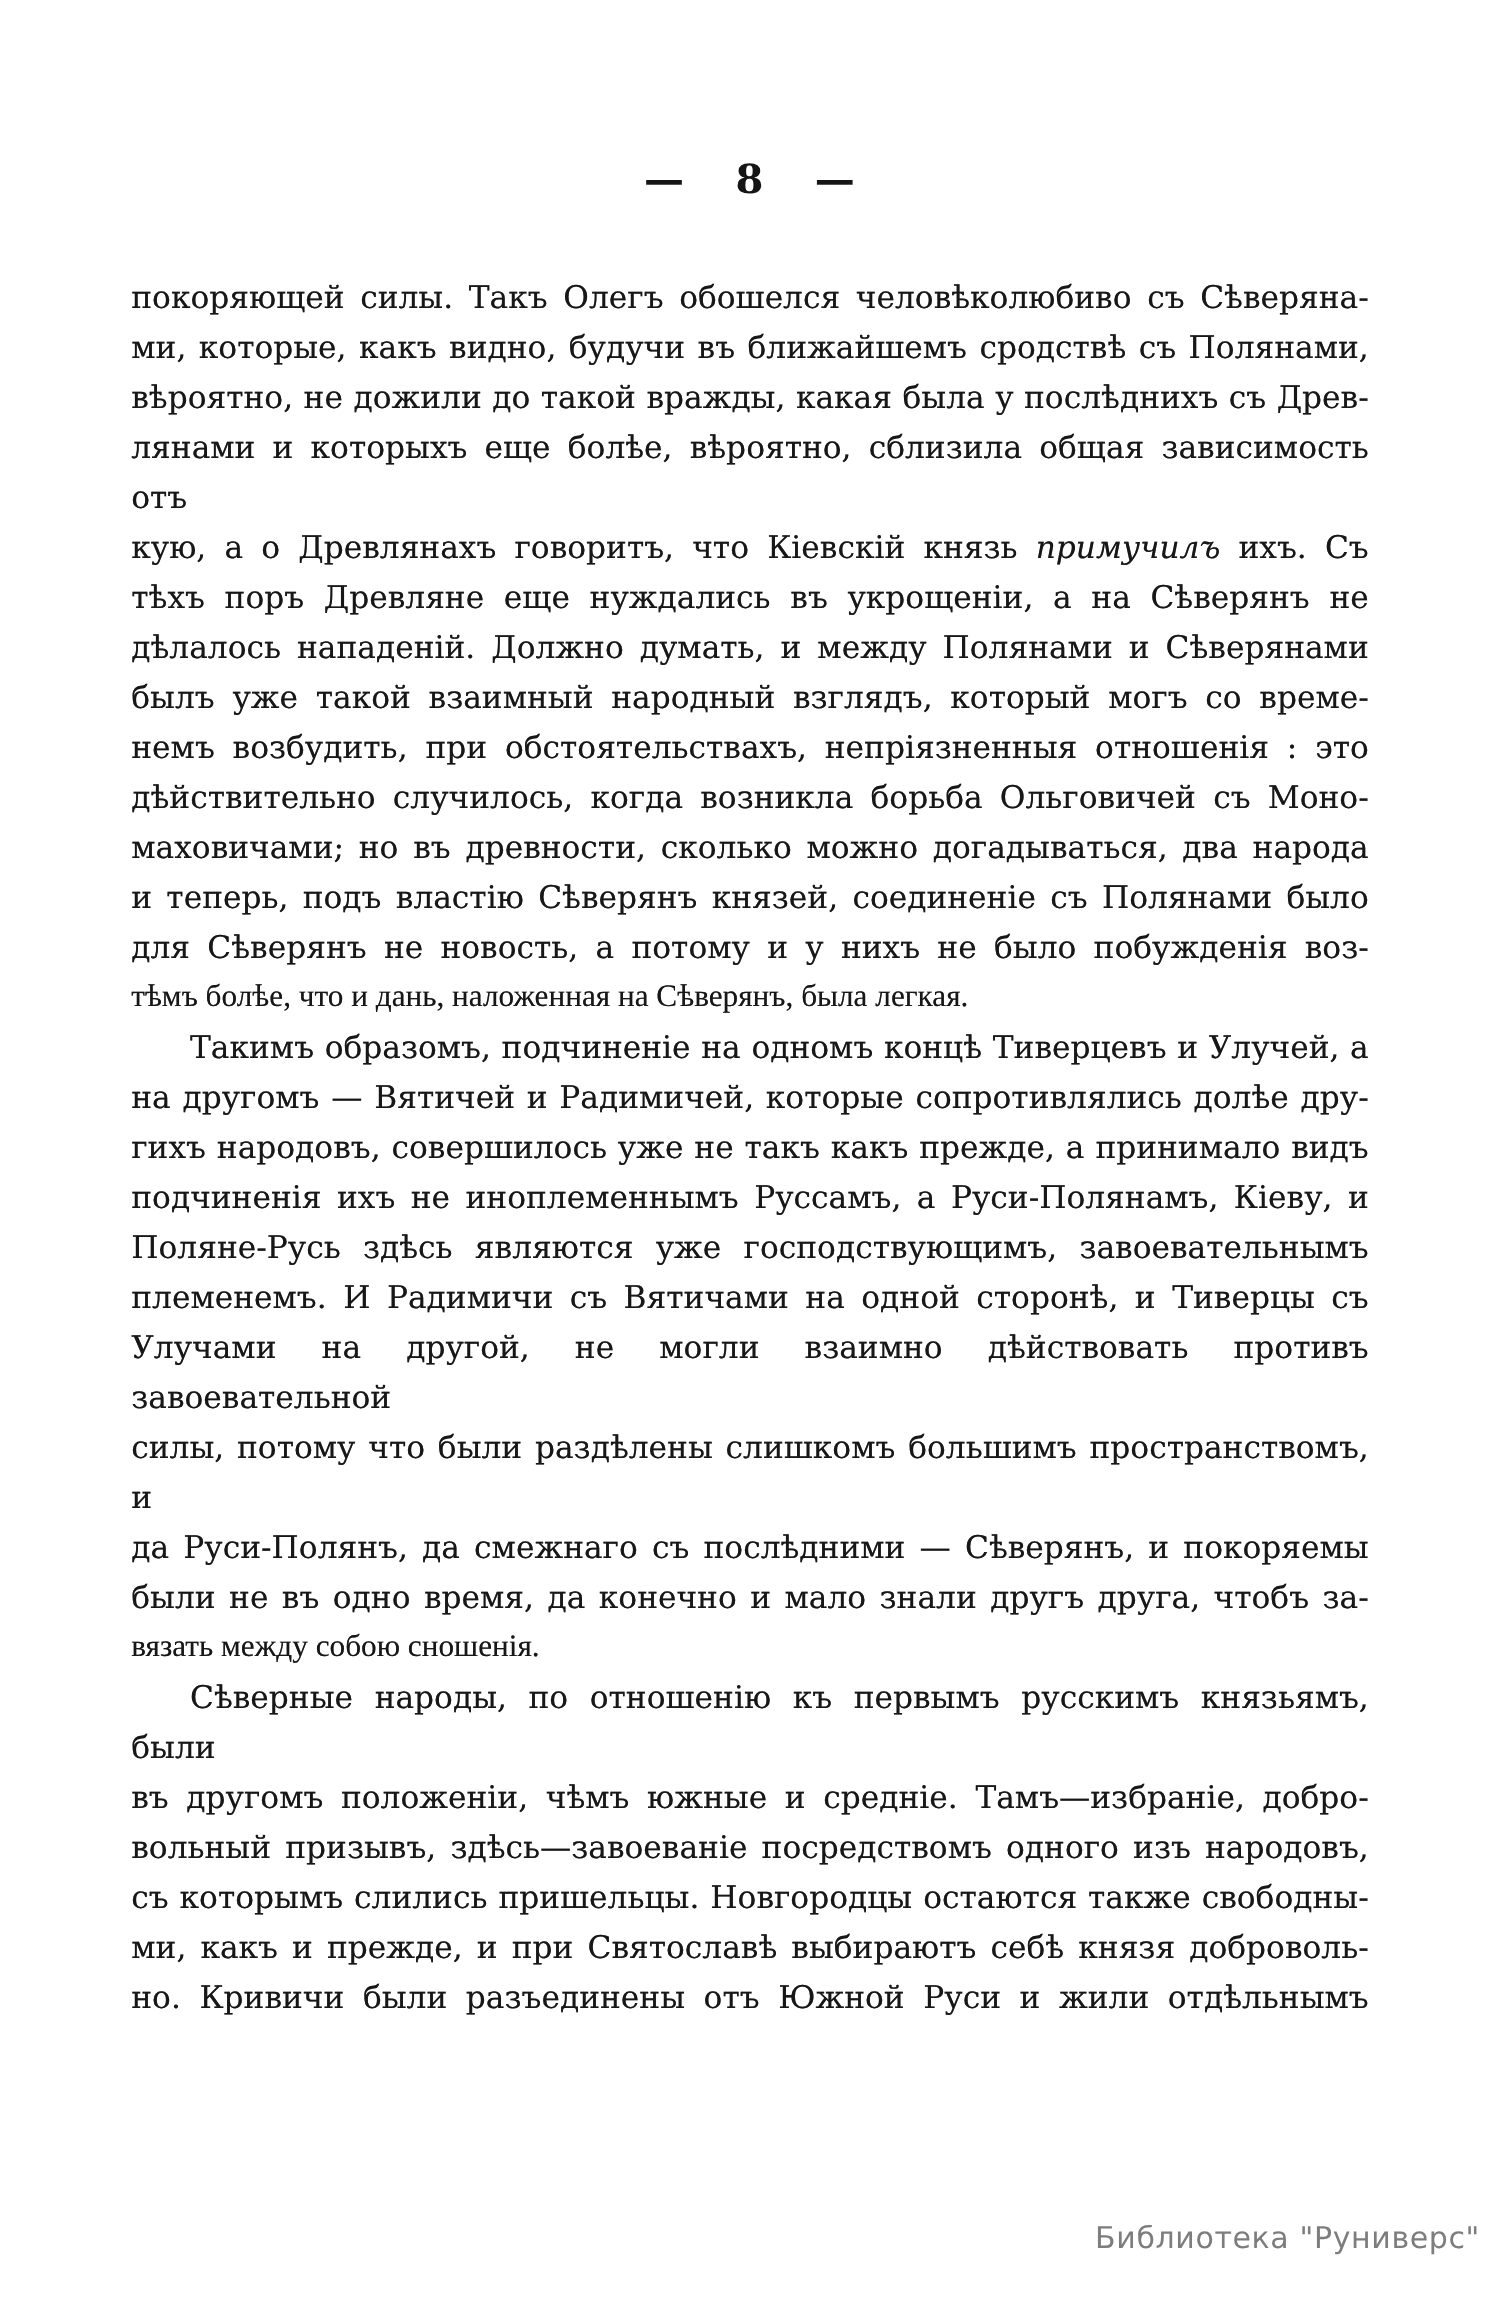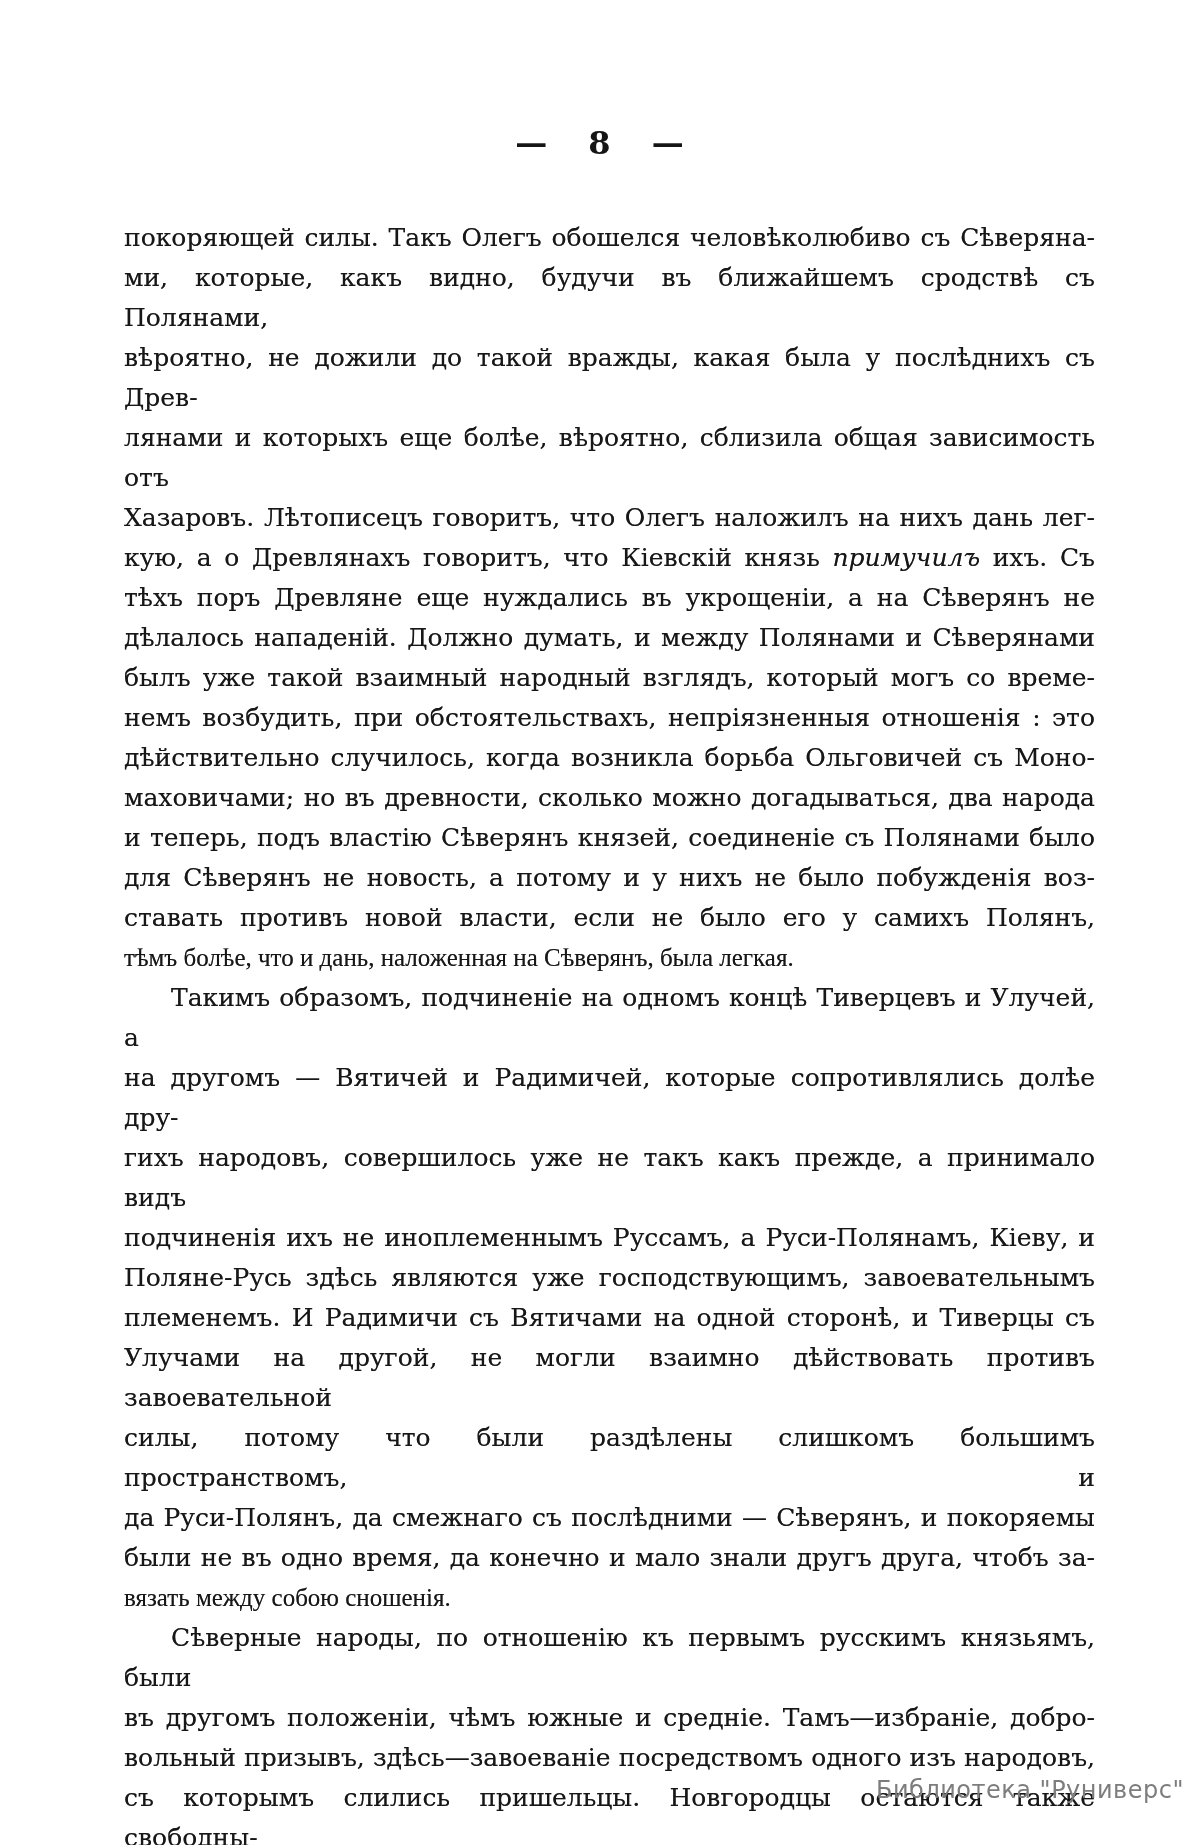--- a/index.html
+++ b/index.html
@@ -35,21 +35,20 @@
     font-size: 25px;
     line-height: 40px;
     color: #171717;
     text-rendering: optimizeLegibility;
   }
   .text-block .line {
     text-align: justify;
     text-align-last: justify;
     white-space: normal;
     text-shadow: 0 0 0.5px rgba(20,20,20,0.6);
-    margin-left: 19px;
   }
   .text-block .line.para-end {
     text-align-last: left;
     font-family: Liberation Serif, serif;
   }
   .text-block .line.indent {
     text-indent: 47px;
   }
   .text-block .line i {
   }
@@ -67,31 +66,29 @@
 <body>
 
 <div class="page">
   <div class="page-number">— 8 —</div>
 
   <div class="text-block">
       <div class="line">покоряющей силы. Такъ Олегъ обошелся человѣколюбиво съ Сѣверяна-</div>
       <div class="line">ми, которые, какъ видно, будучи въ ближайшемъ сродствѣ съ Полянами,</div>
       <div class="line">вѣроятно, не дожили до такой вражды, какая была у послѣднихъ съ Древ-</div>
       <div class="line">лянами и которыхъ еще болѣе, вѣроятно, сблизила общая зависимость отъ</div>
-      <div class="line">Хазаровъ. Лѣтописецъ говоритъ, что Олегъ наложилъ на нихъ дань лег-</div>
       <div class="line">кую, а о Древлянахъ говоритъ, что Кіевскій князь <i>примучилъ</i> ихъ. Съ</div>
       <div class="line">тѣхъ поръ Древляне еще нуждались въ укрощеніи, а на Сѣверянъ не</div>
       <div class="line">дѣлалось нападеній. Должно думать, и между Полянами и Сѣверянами</div>
       <div class="line">былъ уже такой взаимный народный взглядъ, который могъ со време-</div>
       <div class="line">немъ возбудить, при обстоятельствахъ, непріязненныя отношенія : это</div>
       <div class="line">дѣйствительно случилось, когда возникла борьба Ольговичей съ Моно-</div>
       <div class="line">маховичами; но въ древности, сколько можно догадываться, два народа</div>
       <div class="line">и теперь, подъ властію Сѣверянъ князей, соединеніе съ Полянами было</div>
       <div class="line">для Сѣверянъ не новость, а потому и у нихъ не было побужденія воз-</div>
-      <div class="line">ставать противъ новой власти, если не было его у самихъ Полянъ,</div>
       <div class="line para-end">тѣмъ болѣе, что и дань, наложенная на Сѣверянъ, была легкая.</div>
       <div class="line indent">Такимъ образомъ, подчиненіе на одномъ концѣ Тиверцевъ и Улучей, а</div>
       <div class="line">на другомъ — Вятичей и Радимичей, которые сопротивлялись долѣе дру-</div>
       <div class="line">гихъ народовъ, совершилось уже не такъ какъ прежде, а принимало видъ</div>
       <div class="line">подчиненія ихъ не иноплеменнымъ Руссамъ, а Руси-Полянамъ, Кіеву, и</div>
       <div class="line">Поляне-Русь здѣсь являются уже господствующимъ, завоевательнымъ</div>
       <div class="line">племенемъ. И Радимичи съ Вятичами на одной сторонѣ, и Тиверцы съ</div>
       <div class="line">Улучами на другой, не могли взаимно дѣйствовать противъ завоевательной</div>
       <div class="line">силы, потому что были раздѣлены слишкомъ большимъ пространствомъ, и</div>
       <div class="line">да Руси-Полянъ, да смежнаго съ послѣдними — Сѣверянъ, и покоряемы</div>

